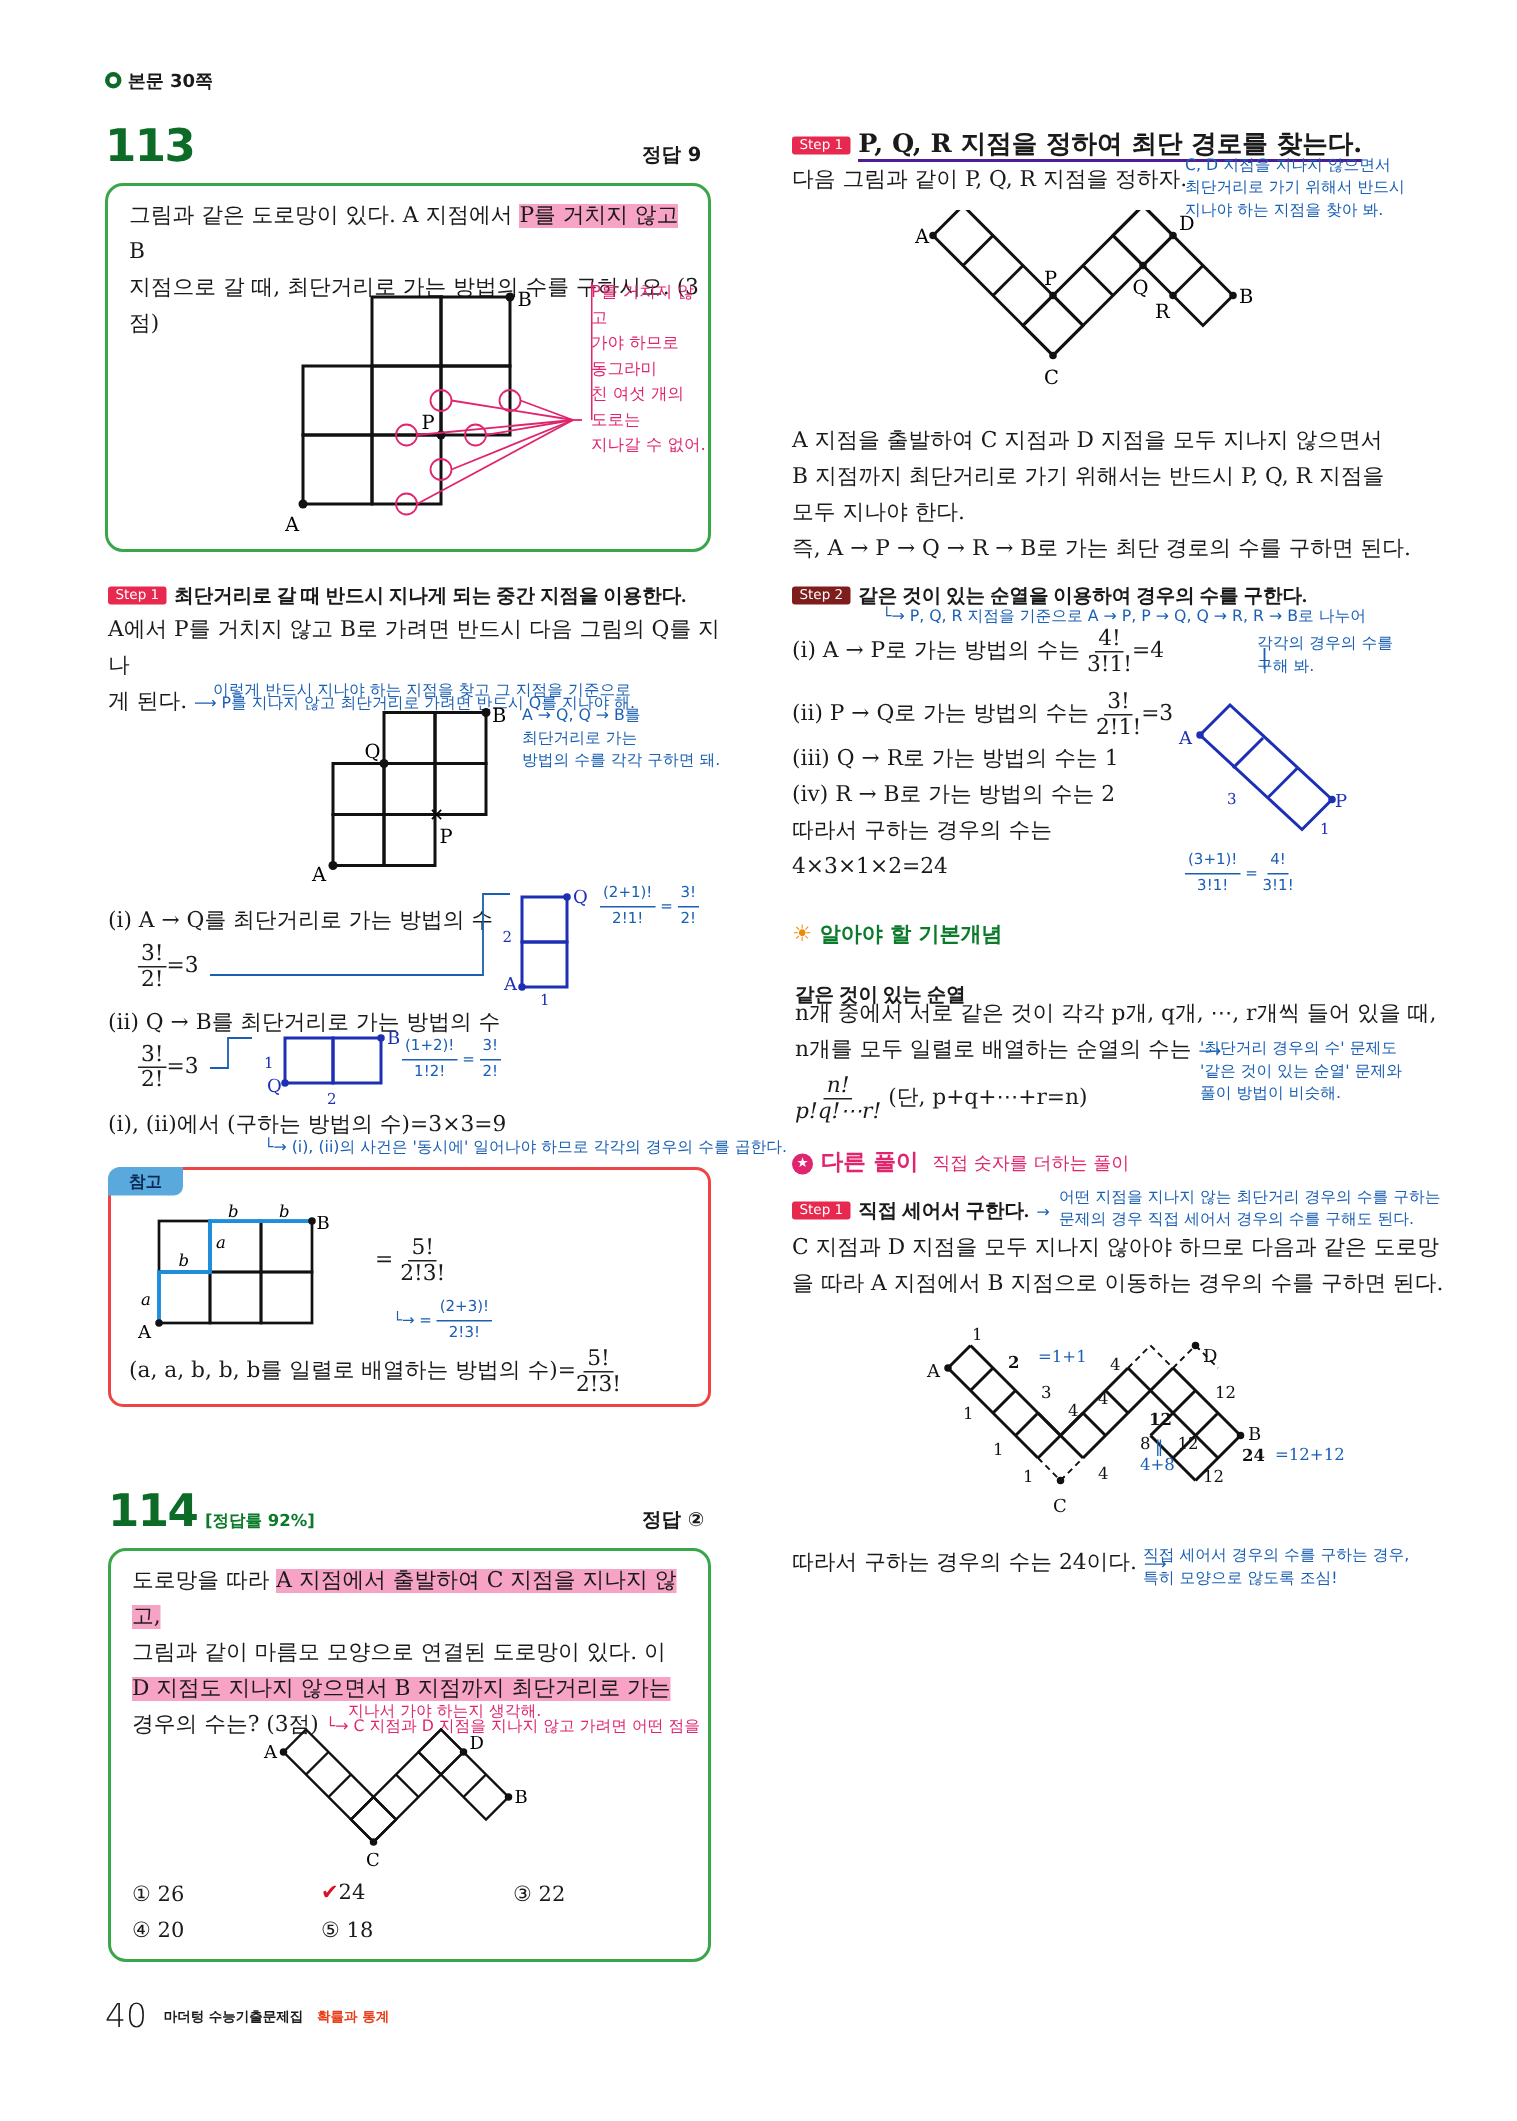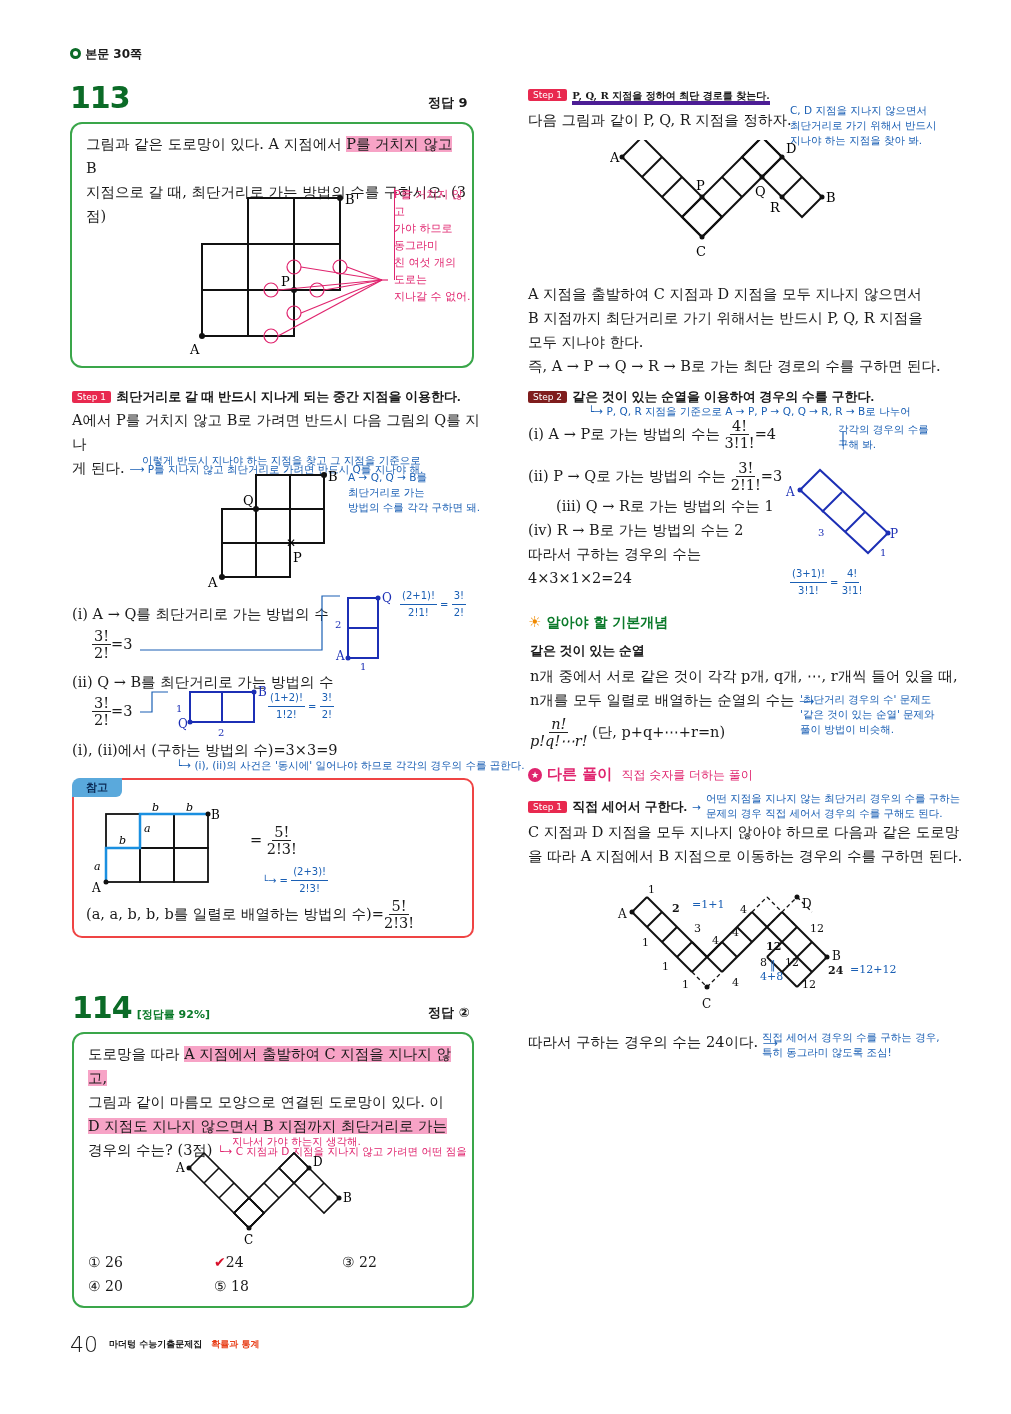--- a/index.html
+++ b/index.html
@@ -13,21 +13,21 @@
   .hl { background: #f7a3c6; }
   .prob-num { font-family: "DejaVu Sans", sans-serif; font-weight: bold; color: #0b6b27; font-size: 30px; letter-spacing: -1px; }
   .answer { font-family: "DejaVu Sans", sans-serif; font-weight: bold; font-size: 13px; }
   .prob-box { border: 2px solid #3aa64a; border-radius: 12px; }
   .note-box { border: 2px solid #ef4444; border-radius: 10px; text-align: right; }
   .step { display: inline-block; font-family: "DejaVu Sans", sans-serif; font-size: 9px; color: #fff; padding: 1px 5px; border-radius: 2px; vertical-align: middle; }
   .step1 { background: #e8294f; }
   .step2 { background: #7f1d1d; }
   .body-txt { font-size: 14.5px; line-height: 24px; }
   .small-sans { font-family: "DejaVu Sans", sans-serif; font-size: 10.5px; line-height: 15px; }
-  .bold-sans { font-family: Liberation Sans, sans-serif; font-weight: bold; font-size: 13px; }
+  .bold-sans { font-family: Liberation Serif, serif; font-weight: bold; font-size: 13px; margin-top: 12px; }
   .frac { display: inline-flex; flex-direction: column; align-items: center; vertical-align: middle; line-height: 16px; }
   .frac .num { border-bottom: 1px solid #222; padding: 0 2px; }
   .choice { font-size: 14px; }
 </style>
 </head>
 <body>
 
 <div class="abs sans" style="left:70px;top:46px;font-size:12px;font-weight:bold;">
   <span style="display:inline-block;width:11px;height:11px;border:3px solid #0b6b27;border-radius:50%;vertical-align:-1px;"></span>
   <span>본문 30쪽</span>
@@ -279,21 +279,21 @@
   <div class="abs choice" style="left:140px;top:220px;">
     <span style="color:#d8102a;font-weight:bold;font-family:'DejaVu Sans',sans-serif;">✔</span><span>24</span>
   </div>
   <div class="abs choice" style="left:268px;top:220px;"><span>③</span> <span>22</span></div>
   <div class="abs choice" style="left:14px;top:244px;"><span>④</span> <span>20</span></div>
   <div class="abs choice" style="left:140px;top:244px;"><span>⑤</span> <span>18</span></div>
 </div>
 
 <div class="abs" style="left:528px;top:84px;">
   <span class="step step1">Step 1</span>
-  <span class="serif" style="font-size:10px;font-weight:bold;border-bottom:4px solid #4c1d95;">P, Q, R 지점을 정하여 최단 경로를 찾는다.</span>
+  <span class="serif" style="font-size:17px;font-weight:bold;border-bottom:2px solid #4c1d95;">P, Q, R 지점을 정하여 최단 경로를 찾는다.</span>
 </div>
 <div class="abs body-txt" style="left:528px;top:108px;">다음 그림과 같이 P, Q, R 지점을 정하자.</div>
 <div class="abs small-sans blue" style="left:790px;top:103px;">
   <div>C, D 지점을 지나지 않으면서</div>
   <div>최단거리로 가기 위해서 반드시</div>
   <div>지나야 하는 지점을 찾아 봐.</div>
 </div>
 
 <svg class="abs" style="left:610px;top:140px;" width="250" height="130">
   <g stroke="#111" stroke-width="2" fill="none">
@@ -348,21 +348,21 @@
   <div>각각의 경우의 수를</div>
   <div>구해 봐.</div>
 </div>
 <div class="abs body-txt" style="left:528px;top:460px;">
   <span>(ii) P → Q로 가는 방법의 수는</span>
   <span class="frac">
       <span class="num">3!</span>
       <span>2!1!</span>
     </span><span>=3</span>
 </div>
-<div class="abs body-txt" style="left:556px;top:494px;text-align:right;">(iii) Q → R로 가는 방법의 수는 1</div>
+<div class="abs body-txt" style="left:528px;top:494px;text-align:right;">(iii) Q → R로 가는 방법의 수는 1</div>
 <div class="abs body-txt" style="left:528px;top:518px;">(iv) R → B로 가는 방법의 수는 2</div>
 <div class="abs body-txt" style="left:528px;top:542px;">따라서 구하는 경우의 수는</div>
 <div class="abs body-txt" style="left:528px;top:566px;">4×3×1×2=24</div>
 
 <svg class="abs" style="left:780px;top:430px;" width="120" height="130">
   <line x1="63" y1="2" x2="63" y2="16" stroke="#1a5fb4" stroke-width="1.2"></line>
   <g stroke="#1c2fb5" stroke-width="2" fill="none">
     <polygon points="20,60 40,40 108,103 88,123"></polygon>
     <line x1="42" y1="82" x2="62" y2="62"></line>
       <line x1="65" y1="102" x2="85" y2="82"></line>
@@ -491,20 +491,20 @@
     <text x="218" y="98" font-weight="bold" fill="#111">24</text>
     <text x="240" y="97">=12+12</text>
   </g>
 </svg>
 
 <div class="abs body-txt" style="left:528px;top:1030px;">
   <span>따라서 구하는 경우의 수는 24이다.</span> <span class="small-sans blue">⟶</span>
 </div>
 <div class="abs small-sans blue" style="left:762px;top:1030px;">
   <div>직접 세어서 경우의 수를 구하는 경우,</div>
-  <div>특히 동그라미 않도록 조심!</div>
+  <div>특히 모양으로 않도록 조심!</div>
 </div>
 
 <div class="abs" style="left:70px;top:1332px;">
   <span class="sans" style="font-size:22px;font-weight:300;vertical-align:middle;">40</span>
   <span class="sans" style="font-size:9px;font-weight:bold;margin-left:6px;vertical-align:middle;">마더텅 수능기출문제집</span>
   <span class="sans" style="font-size:9px;font-weight:bold;color:#e8401a;margin-left:4px;vertical-align:middle;">확률과 통계</span>
 </div>
 
 </body></html>

